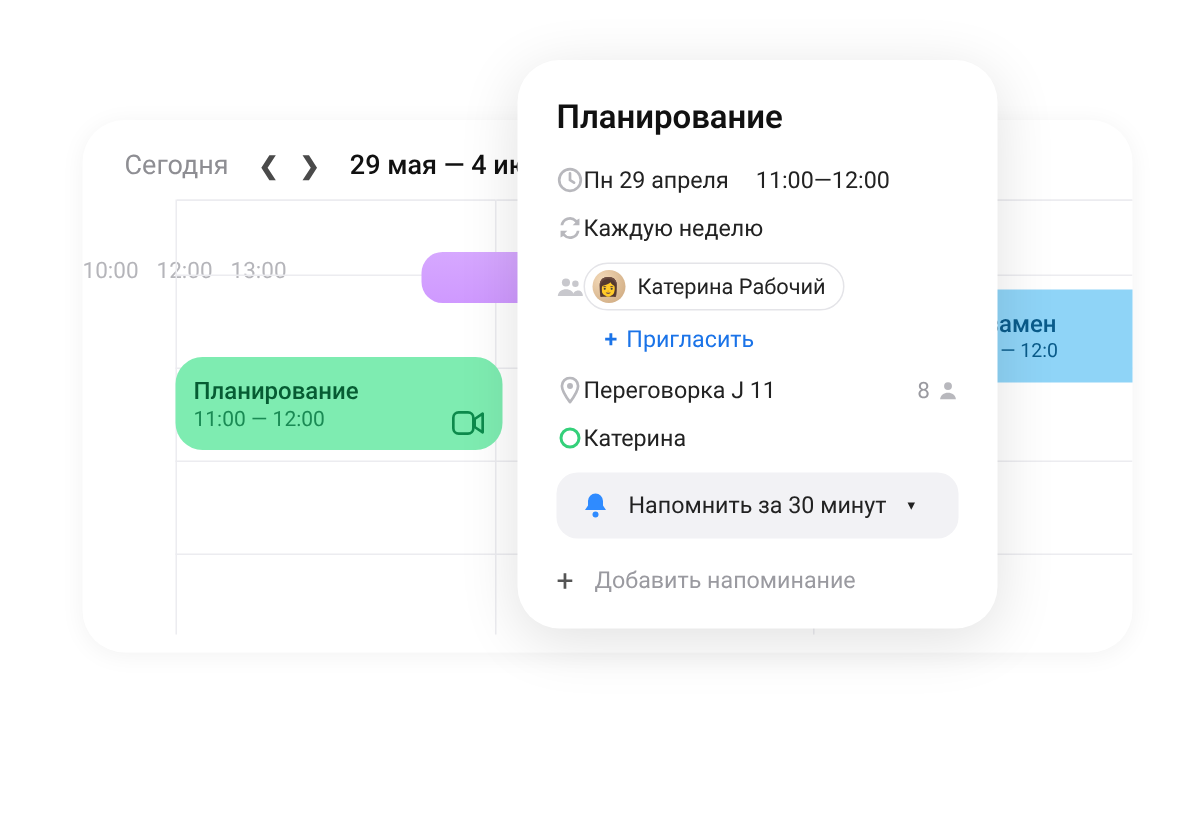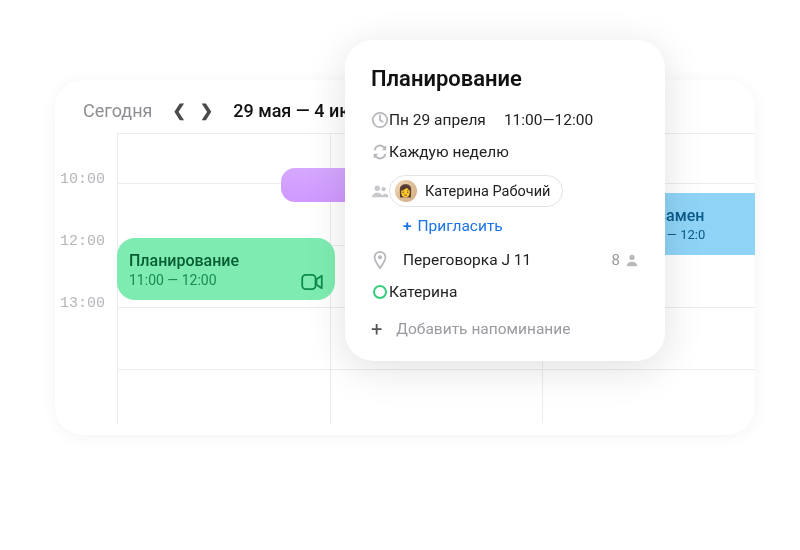--- a/index.html
+++ b/index.html
@@ -34,23 +34,22 @@
   .nav-arrow { cursor:pointer; padding:0 2px; }
   .date-range { color: #111; font-weight: 500; font-size:18px; }
   .cal-body {
     display: grid;
     grid-template-columns: 62px 1fr 1fr 1fr;
     position: relative;
     height: 290px;
   }
   .hour-col {
     display: flex;
-    flex-direction: column;
+    flex-direction: row;
     padding-top: 38px;
-    font-family: Liberation Mono, monospace;
   }
   .hour-label {
     height: 62px;
     color: #b5b5ba;
     font-size: 15px;
     text-align: right;
     padding-right: 12px;
   }
   .grid-col {
     border-left: 1px solid #ececf0;
@@ -143,21 +142,21 @@
     background: radial-gradient(circle at 30% 30%, #f3d9b8 0%, #cba57a 100%);
     display:flex;align-items:center;justify-content:center;
     font-size:12px;
   }
   .invite-link {
     color:#1a73e8; font-size:15.5px;
     display:flex;align-items:center;gap:6px;
     margin-left:32px; margin-top:-4px; margin-bottom:16px;
   }
   .invite-link .plus{font-weight:600;}
-  .room-row {display:flex;gap:14px;align-items:center;}
+  .room-row {display:flex;align-items:center;}
   .capacity {margin-left:auto;display:flex;align-items:center;gap:5px;color:#9a9aa0;font-size:15px;}
   .status-dot-outer{
     width:14px;height:14px;border:2.5px solid #34d07a;border-radius:50%;
   }
   .reminder-pill {
     margin-top:14px;
     background:#f2f2f5;
     border-radius:14px;
     padding:12px 16px;
     display:flex; align-items:center;
@@ -291,18 +290,28 @@
     </span>
   </div>
 
   <div class="detail-row">
     <span class="icon">
       <span class="status-dot-outer"></span>
     </span>
     <span>Катерина</span>
   </div>
 
+  <div class="reminder-pill">
+    <span class="bell-icon">
+      <svg viewBox="0 0 20 20" width="20" height="20">
+          <path d="M10 2a5 5 0 0 0-5 5v3l-2 3h14l-2-3V7a5 5 0 0 0-5-5z" fill="#2f8bff"></path>
+          <circle cx="10" cy="16" r="2" fill="#2f8bff"></circle>
+        </svg>
+    </span>
+    <span>Напомнить за 30 минут</span>
+    <span class="chev">▾</span>
+  </div>
 
   <div class="add-reminder">
     <span class="plus">+</span>
     <span>Добавить напоминание</span>
   </div>
 </div>
 
 </body></html>

